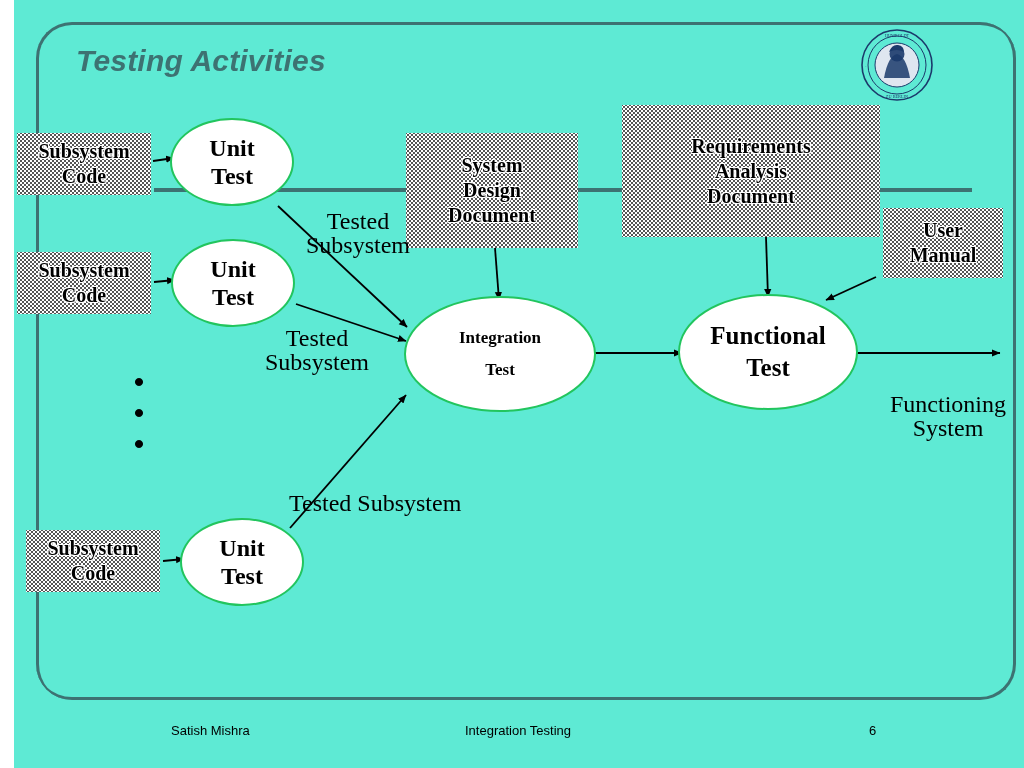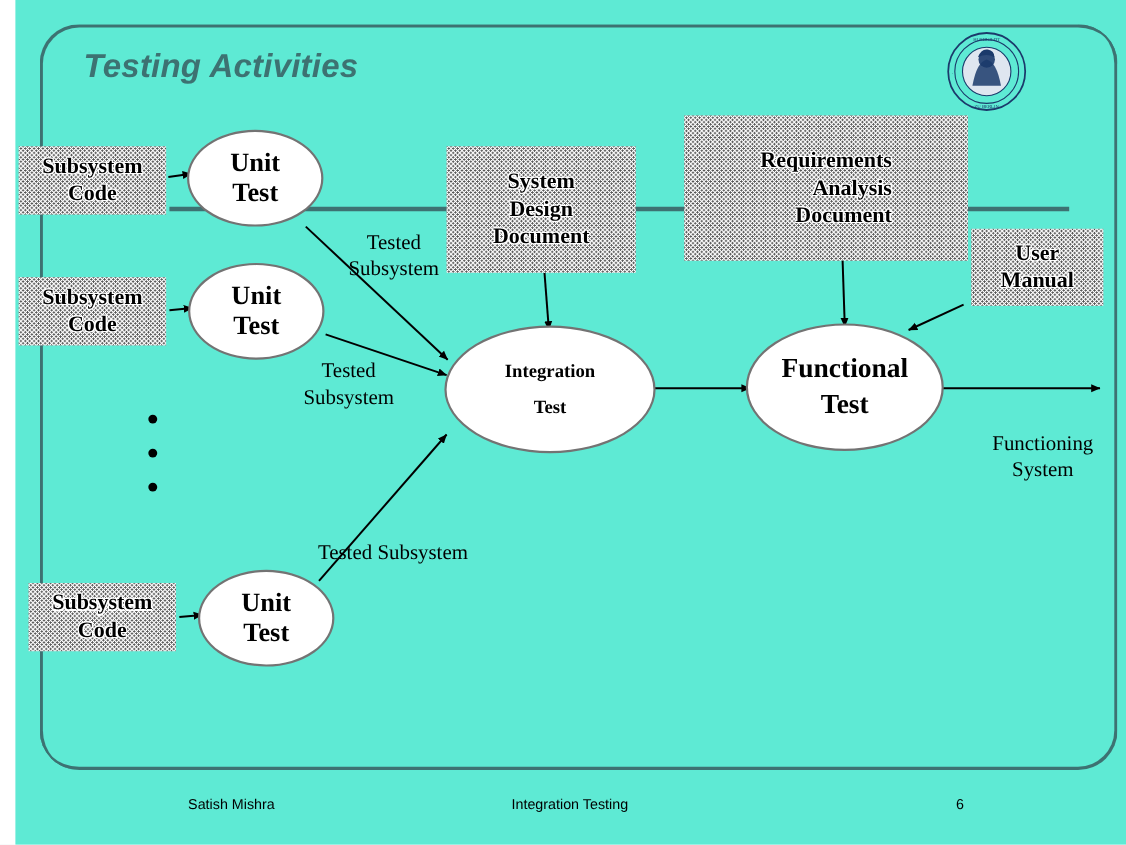--- a/index.html
+++ b/index.html
@@ -80,36 +80,36 @@
   }
   .dotbox span {
     display: block;
     text-shadow:
       1px 0 0 #fff, -1px 0 0 #fff, 0 1px 0 #fff, 0 -1px 0 #fff,
       1px 1px 0 #fff, -1px -1px 0 #fff, 1px -1px 0 #fff, -1px 1px 0 #fff;
   }
   
   .ellipse {
     position: absolute;
-    border: 2px solid #737373;
+    border: 2px solid #22c55e;
     border-radius: 50%;
     background: #ffffff;
     display: flex;
     align-items: center;
     justify-content: center;
     text-align: center;
     font-weight: bold;
     color: #000;
     box-sizing: border-box;
     line-height: 28px;
   }
   .label {
     position: absolute;
     color: #000;
-    font-size: 19px;
+    font-size: 24px;
     line-height: 24px;
     text-align: center;
   }
   .dots {
     position: absolute;
     color: #000;
     font-size: 30px;
     line-height: 31px;
     font-weight: bold;
     text-align: center;
@@ -208,21 +208,21 @@
     <span style="white-space:pre-line;">Subsystem
 Code</span>
   </div>
 
   <div class="dotbox" style="left:392px; top:133px; width:172px; height:115px;">
     <span style="white-space:pre-line;">System
 Design
 Document</span>
   </div>
 
-  <div class="dotbox" style="left:608px; top:105px; width:258px; height:132px;text-align:right;">
+  <div class="dotbox" style="left:608px; top:105px; width:258px; height:132px;">
     <span style="white-space:pre-line;">Requirements
 Analysis
 Document</span>
   </div>
 
   <div class="dotbox" style="left:869px; top:208px; width:120px; height:70px;">
     <span style="white-space:pre-line;">User
 Manual</span>
   </div>
 

